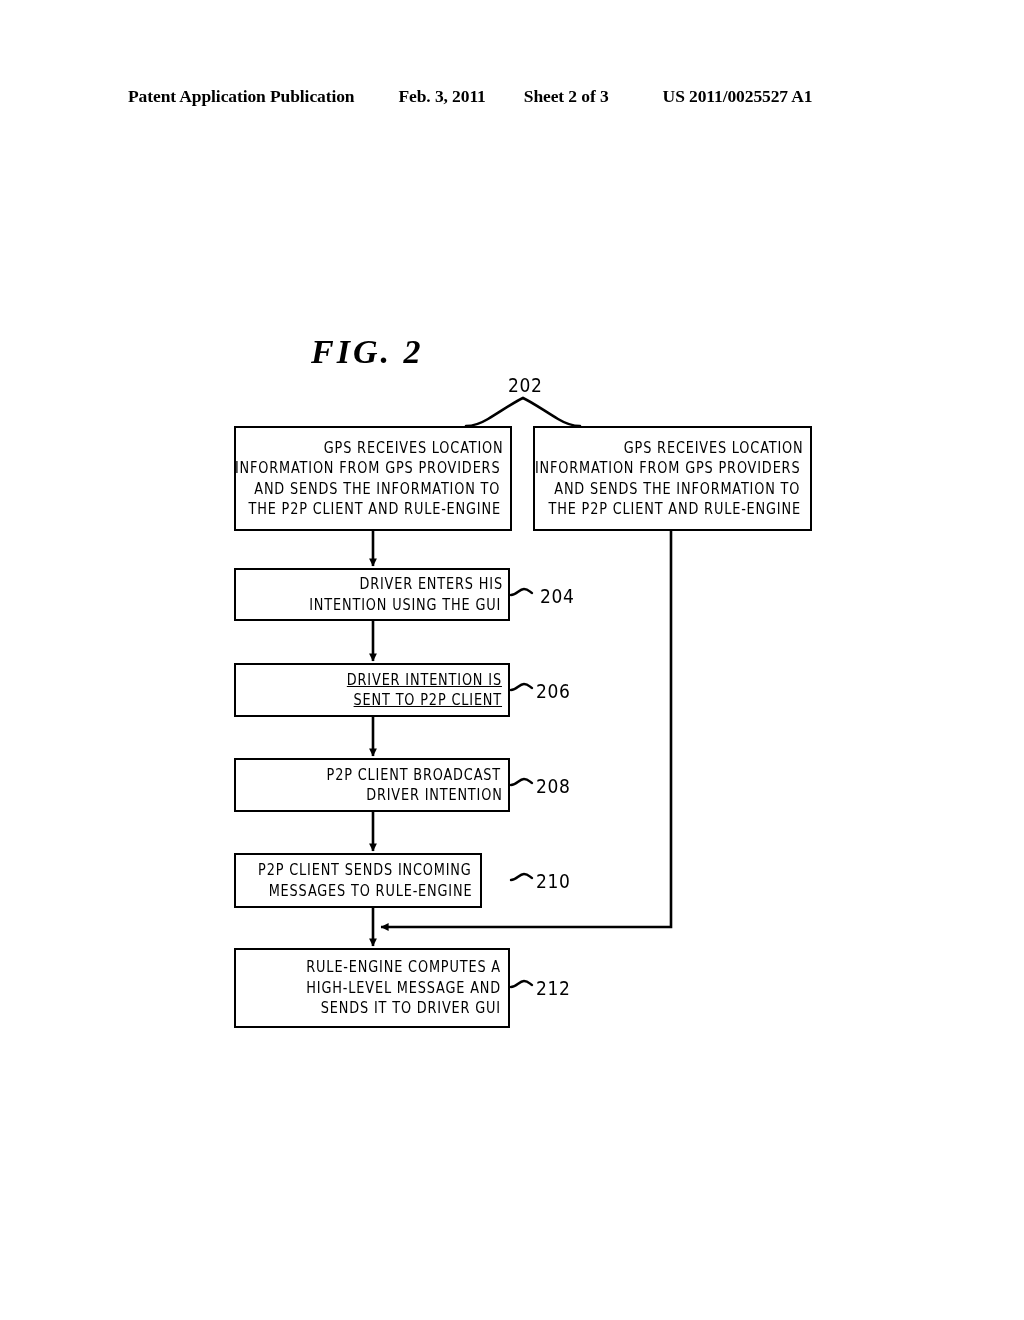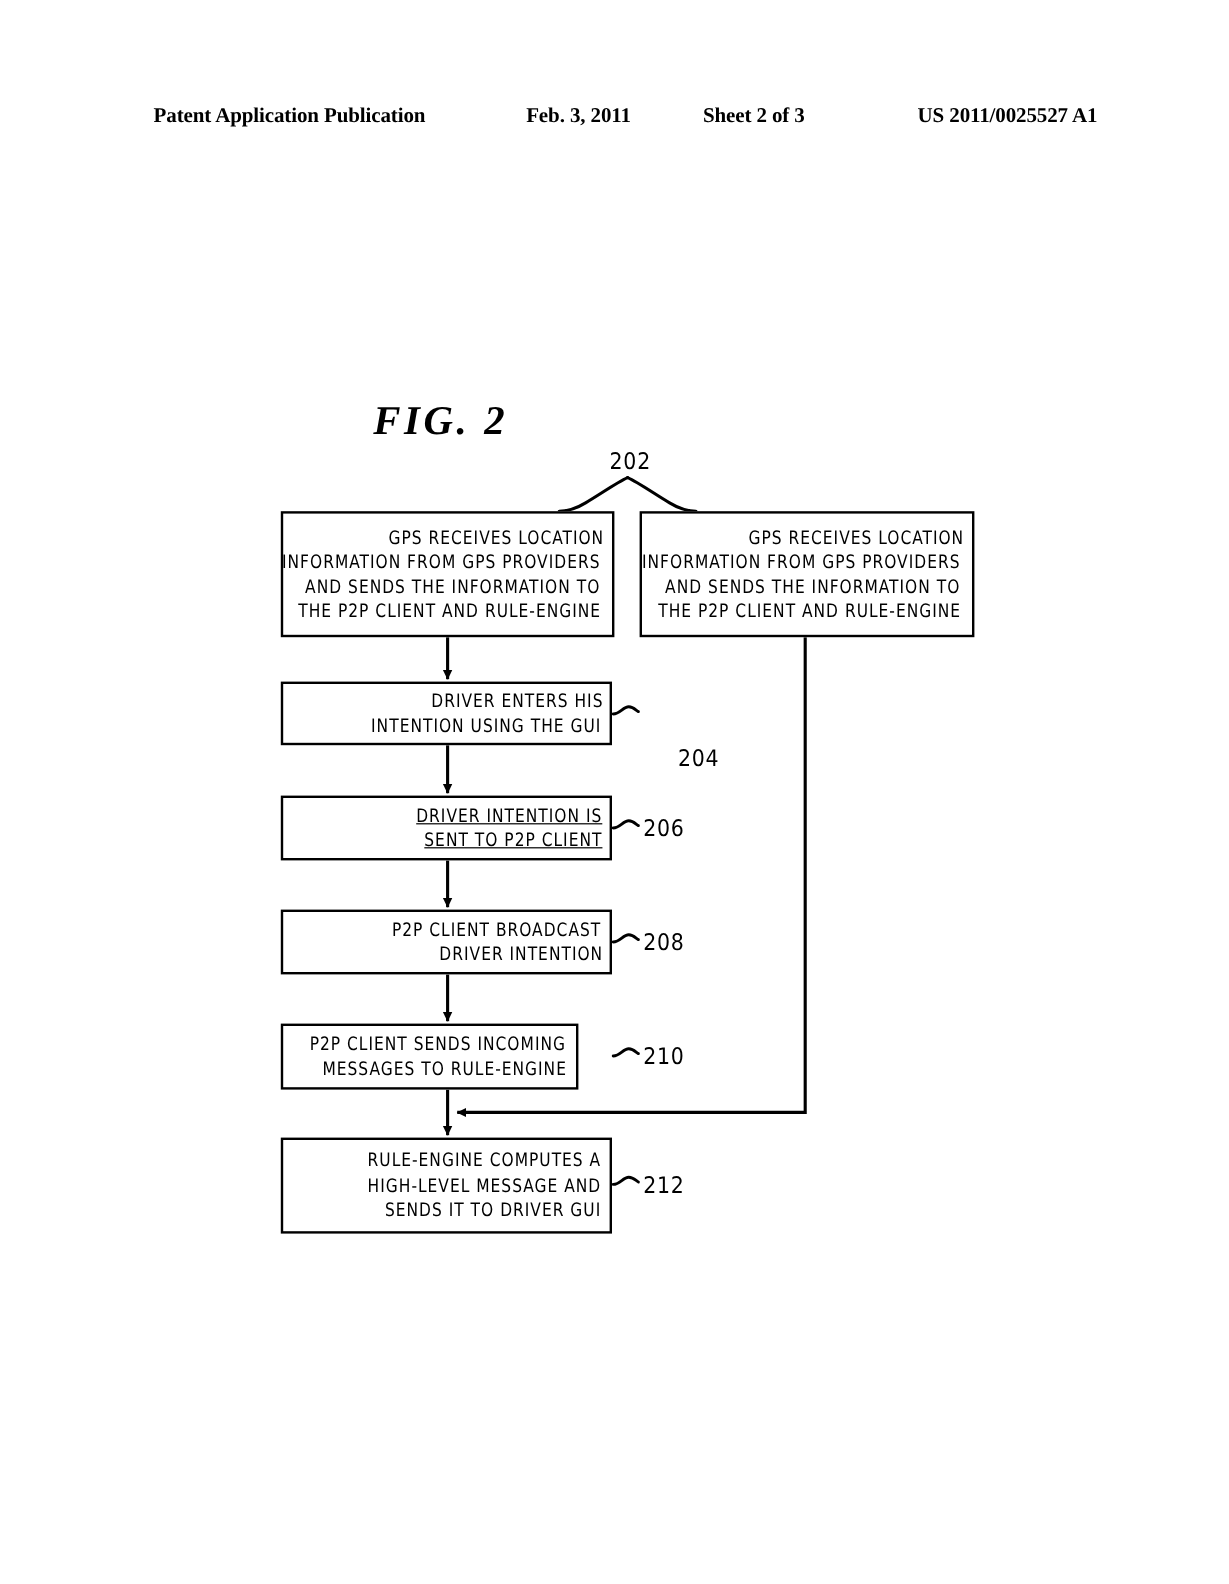--- a/index.html
+++ b/index.html
@@ -23,25 +23,24 @@
     top: 86px;
     width: 768px;
     height: 26px;
     display: flex;
     align-items: baseline;
     font-family: "Liberation Serif", serif;
     font-weight: bold;
     font-size: 17.5px;
     letter-spacing: -0.1px;
     white-space: nowrap;
-    gap: 40px;
   }
   #page-header .h-pub   { }
   #page-header .h-date  { margin-left: 44px; }
-  #page-header .h-sheet { margin-left: 20px; }
+  #page-header .h-sheet { margin-left: 38px; }
   #page-header .h-num   { margin-left: 54px; }
 
   
   #fig-title {
     position: absolute;
     left: 311px;
     top: 333px;
     font-family: "Liberation Serif", serif;
     font-style: italic;
     font-weight: bold;
@@ -91,21 +90,21 @@
 
   
   .ref-num {
     position: absolute;
     font-family: "Liberation Sans Narrow", "DejaVu Sans Condensed", "Liberation Sans", sans-serif;
     font-size: 19px;
     letter-spacing: 0.6px;
     white-space: nowrap;
   }
   .ref-202 { left: 508px; top: 374px; }
-  .ref-204 { left: 565px; top: 585px; margin-top: 36px; }
+  .ref-204 { left: 540px; top: 585px; }
   .ref-206 { left: 536px; top: 680px; }
   .ref-208 { left: 536px; top: 775px; }
   .ref-210 { left: 536px; top: 870px; }
   .ref-212 { left: 536px; top: 977px; }
 </style>
 </head>
 <body>
 
 <div id="page-header">
   <span class="h-pub">Patent Application Publication</span>

